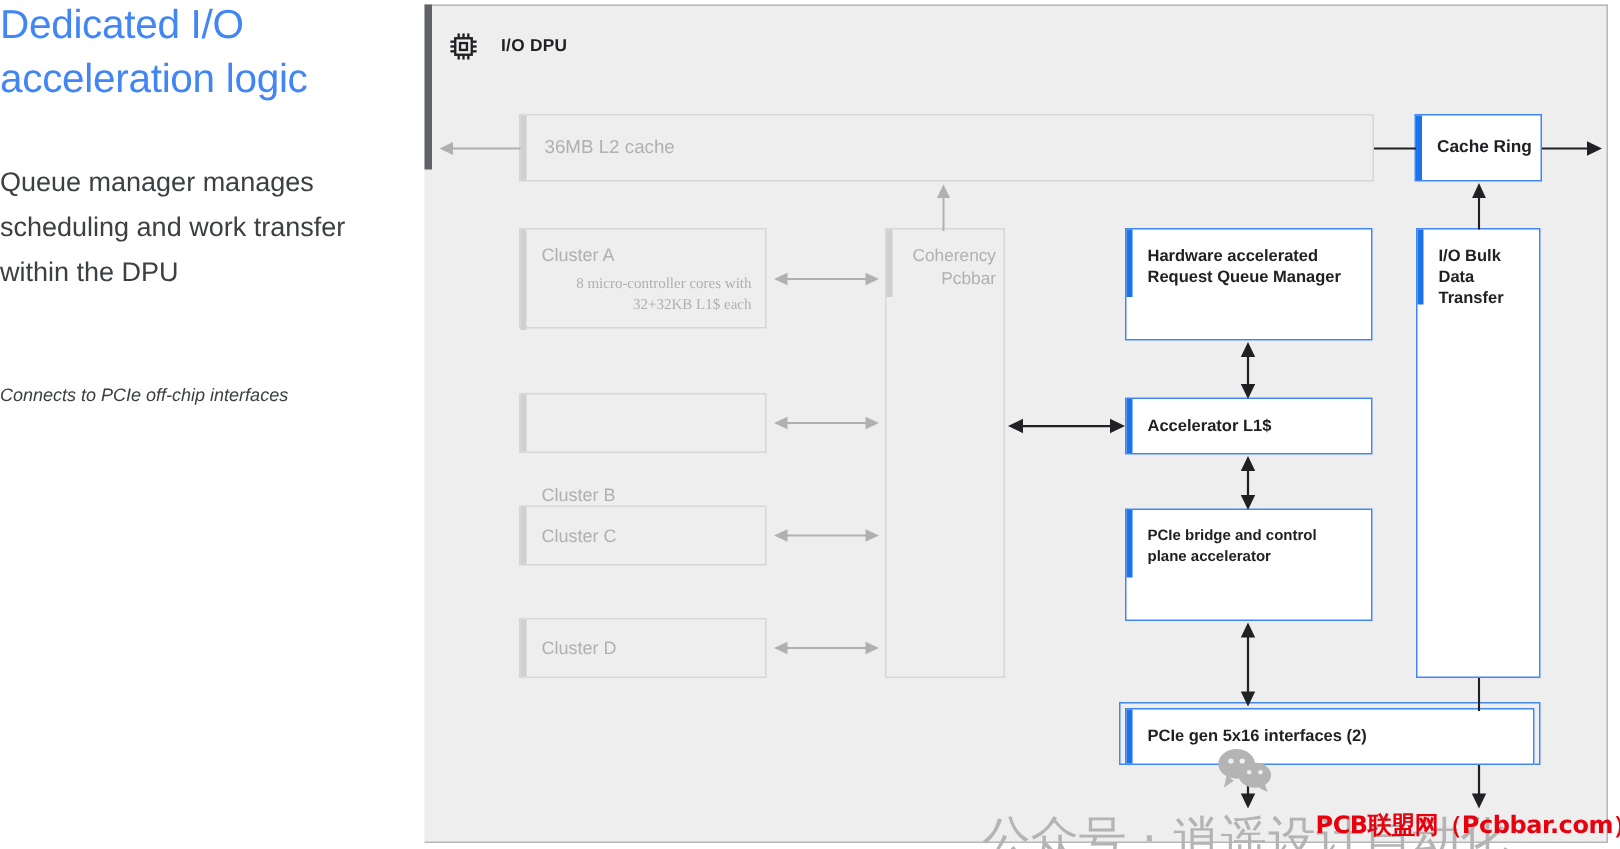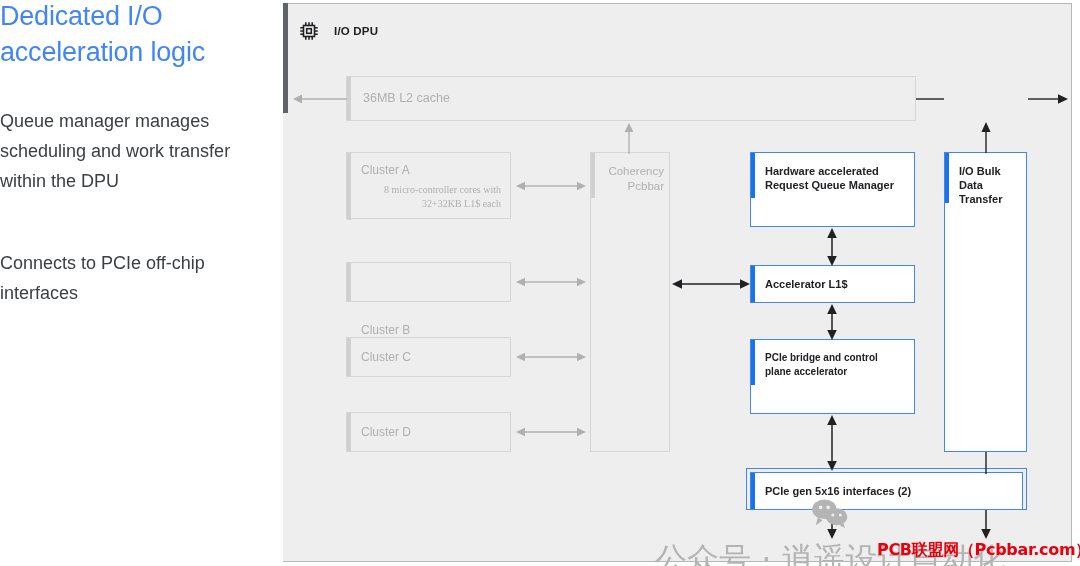--- a/index.html
+++ b/index.html
@@ -20,21 +20,21 @@
     position:absolute; left:0; top:-2px; width:270px;
     color:#4285f4; font-size:27px; line-height:36px; font-weight:400;
     letter-spacing:-0.2px;
   }
   #body-para-1{
     position:absolute; left:0; top:106px; width:260px;
     color:#3c4043; font-size:18px; line-height:30px; font-weight:400;
   }
   #body-para-2{
     position:absolute; left:0; top:248px; width:260px;
-    color:#3c4043; font-size:18px; line-height:30px; font-weight:400;
+    color:#3c4043; font-size:12px; line-height:30px; font-weight:400;font-style:italic;
   }
 
   
   #diagram{
     position:absolute; left:283px; top:3px; width:789px; height:559px;
     background:#eeeeee;
     border:1px solid #b7b7b7;
     border-left:none;
     box-sizing:border-box;
   }
@@ -122,20 +122,24 @@
       </svg>
     </span>
     <span id="diagram-title">I/O DPU</span>
   </div>
 
   <div class="box dim" style="left:63px; top:72px; width:570px; height:45px;">
     <div class="accent" style="top:0; bottom:0;"></div>
     <div class="lbl" style="left:16px; top:14px; font-size:12.5px;">36MB L2 cache</div>
   </div>
 
+  <div class="box act" style="left:660px; top:72px; width:85px; height:45px;">
+    <div class="accent" style="top:0; bottom:0;"></div>
+    <div class="lbl" style="left:14px; top:15px; font-size:11.5px;">Cache Ring</div>
+  </div>
 
   <div class="box dim" style="left:63px; top:148px; width:165px; height:67px;">
     <div class="accent" style="top:0; height:67px;"></div>
     <div class="lbl" style="left:14px; top:10px; font-size:12px;">Cluster A</div>
     <div class="lbl" style="left:14px; top:30px; width:140px; font-size:10px; line-height:14px;font-family:Liberation Serif, serif;">8 micro-controller cores with 32+32KB L1$ each</div>
   </div>
 
   <div class="box dim" style="left:63px; top:258px; width:165px; height:40px;">
     <div class="accent" style="top:0; bottom:0;"></div>
     <div class="lbl" style="left:14px; top:12px; font-size:12px;margin-top:48px;">Cluster B</div>

